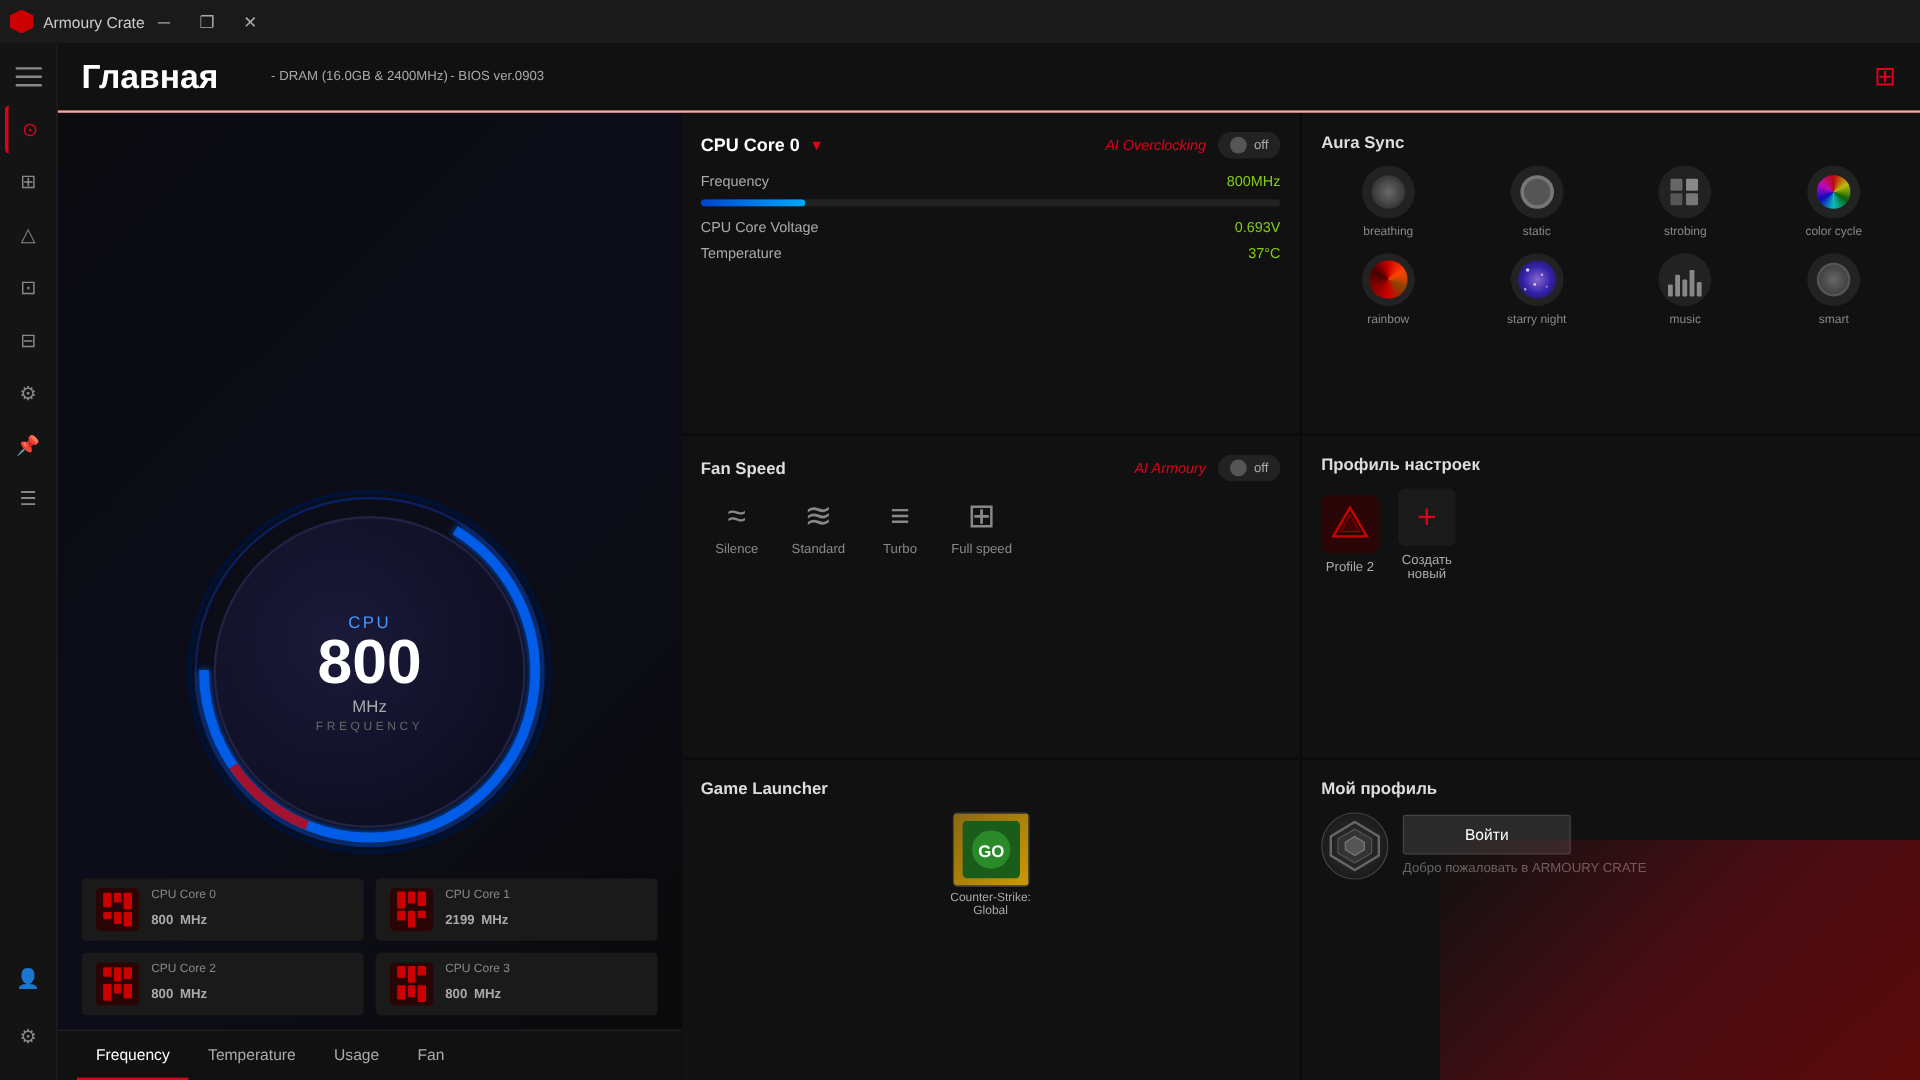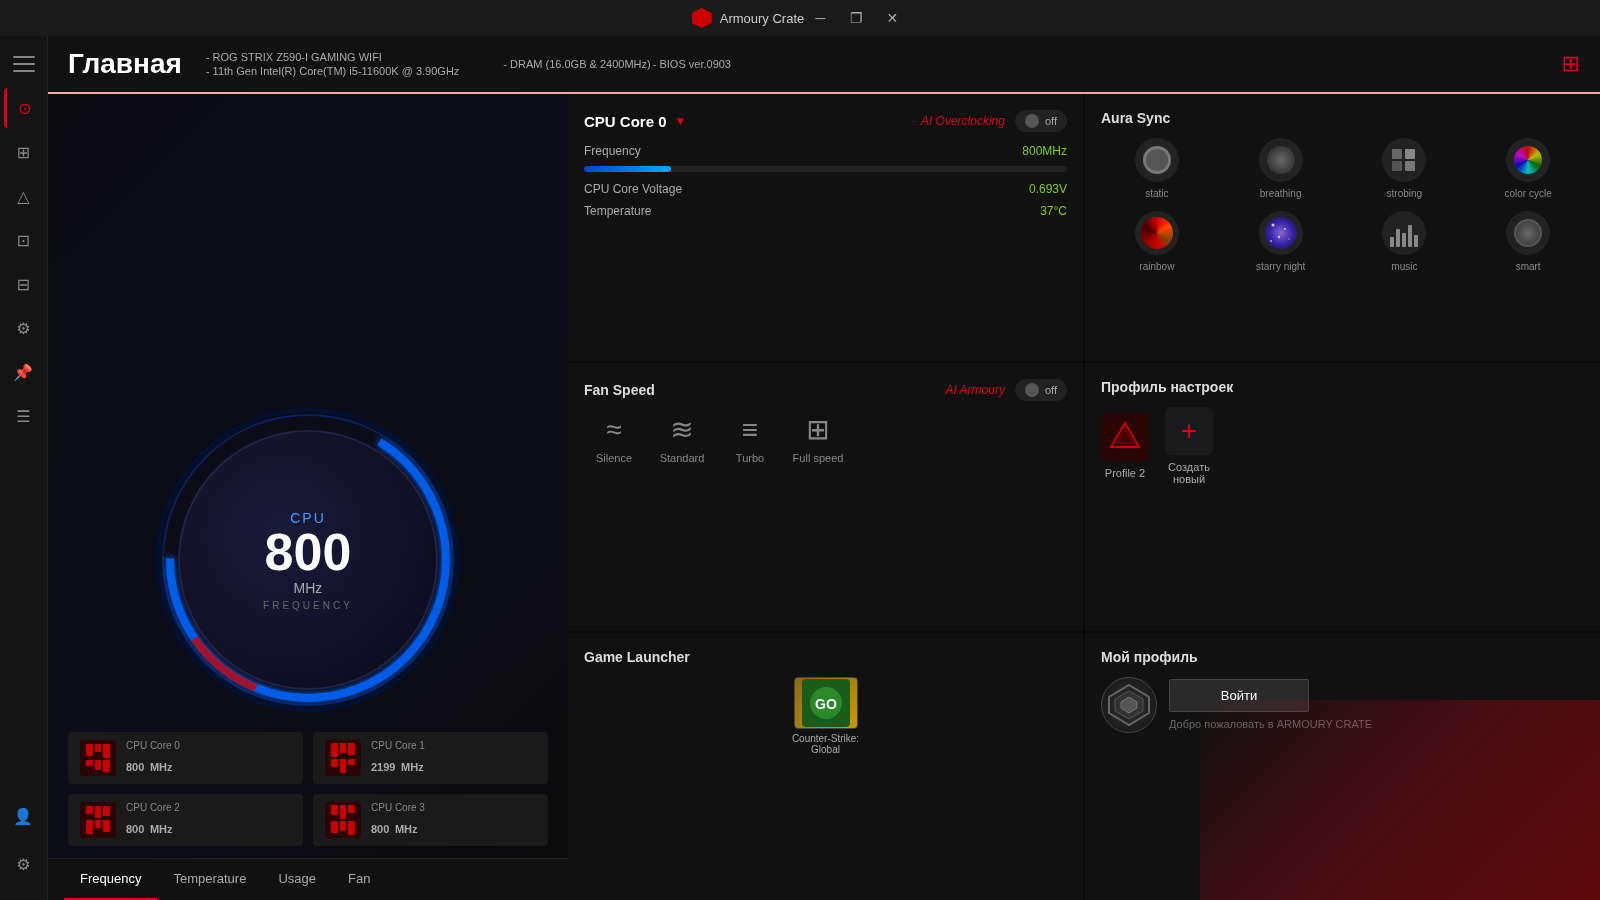--- a/index.html
+++ b/index.html
@@ -10,21 +10,21 @@
       color: #fff;
       font-family: 'Segoe UI', Arial, sans-serif;
       overflow: hidden;
       position: relative;
     }
 
     
     .title-bar {
       display: flex;
       align-items: center;
-      justify-content: center;
+      justify-content: flex-start;
       height: 36px;
       background: #1a1a1a;
       padding: 0 8px;
       position: absolute;
       top: 0; left: 0; right: 0;
       z-index: 100;
     }
     .title-bar-left {
       display: flex;
       align-items: center;
@@ -422,21 +422,21 @@
       grid-row: 3;
     }
     .game-item {
       display: flex;
       flex-direction: column;
       align-items: center;
       gap: 4px;
       cursor: pointer;
     }
     .game-thumb {
-      width: 64px; height: 52px;
+      width: 64px; height: 62px;
       background: linear-gradient(135deg, #8B6914, #cc9900);
       border-radius: 4px;
       display: flex;
       align-items: center;
       justify-content: center;
       font-size: 28px;
       border: 1px solid #444;
     }
     .game-label {
       font-size: 10px;
@@ -662,24 +662,20 @@
     <div class="sidebar-item">
       <span style="font-size:16px;">⚙</span>
     </div>
   </div>
 </div>
 
 <div class="main-content">
 
   <div class="header">
     <span class="header-title">Главная</span>
-    <div class="header-info">
-      <div>ROG STRIX Z590-I GAMING WIFI</div>
-      <div>11th Gen Intel(R) Core(TM) i5-11600K @ 3.90GHz</div>
-    </div>
     <div class="header-specs-right">
       <div>DRAM (16.0GB &amp; 2400MHz)</div>
       <div>BIOS ver.0903</div>
     </div>
     <div class="header-right">
       <span class="header-icon">⊞</span>
     </div>
   </div>
 
   <div class="content-area">
@@ -838,30 +834,30 @@
           <span class="stat-value">37°C</span>
         </div>
       </div>
 
       <div class="panel aura-panel">
         <div class="panel-title">Aura Sync</div>
         <div class="aura-grid">
 
           <div class="aura-item">
             <div class="aura-icon">
-              <div class="static-icon"></div>
-            </div>
-            <span class="aura-label">static</span>
+              <div class="breathing-icon"></div>
+            </div>
+            <span class="aura-label">breathing</span>
           </div>
 
           <div class="aura-item">
             <div class="aura-icon">
-              <div class="breathing-icon"></div>
-            </div>
-            <span class="aura-label">breathing</span>
+              <div class="static-icon"></div>
+            </div>
+            <span class="aura-label">static</span>
           </div>
 
           <div class="aura-item">
             <div class="aura-icon">
               <div style="display:grid;grid-template-columns:repeat(2,1fr);gap:2px;width:24px;">
                 <div style="width:10px;height:10px;background:#666;border-radius:1px;"></div>
                 <div style="width:10px;height:10px;background:#888;border-radius:1px;"></div>
                 <div style="width:10px;height:10px;background:#555;border-radius:1px;"></div>
                 <div style="width:10px;height:10px;background:#777;border-radius:1px;"></div>
               </div>

